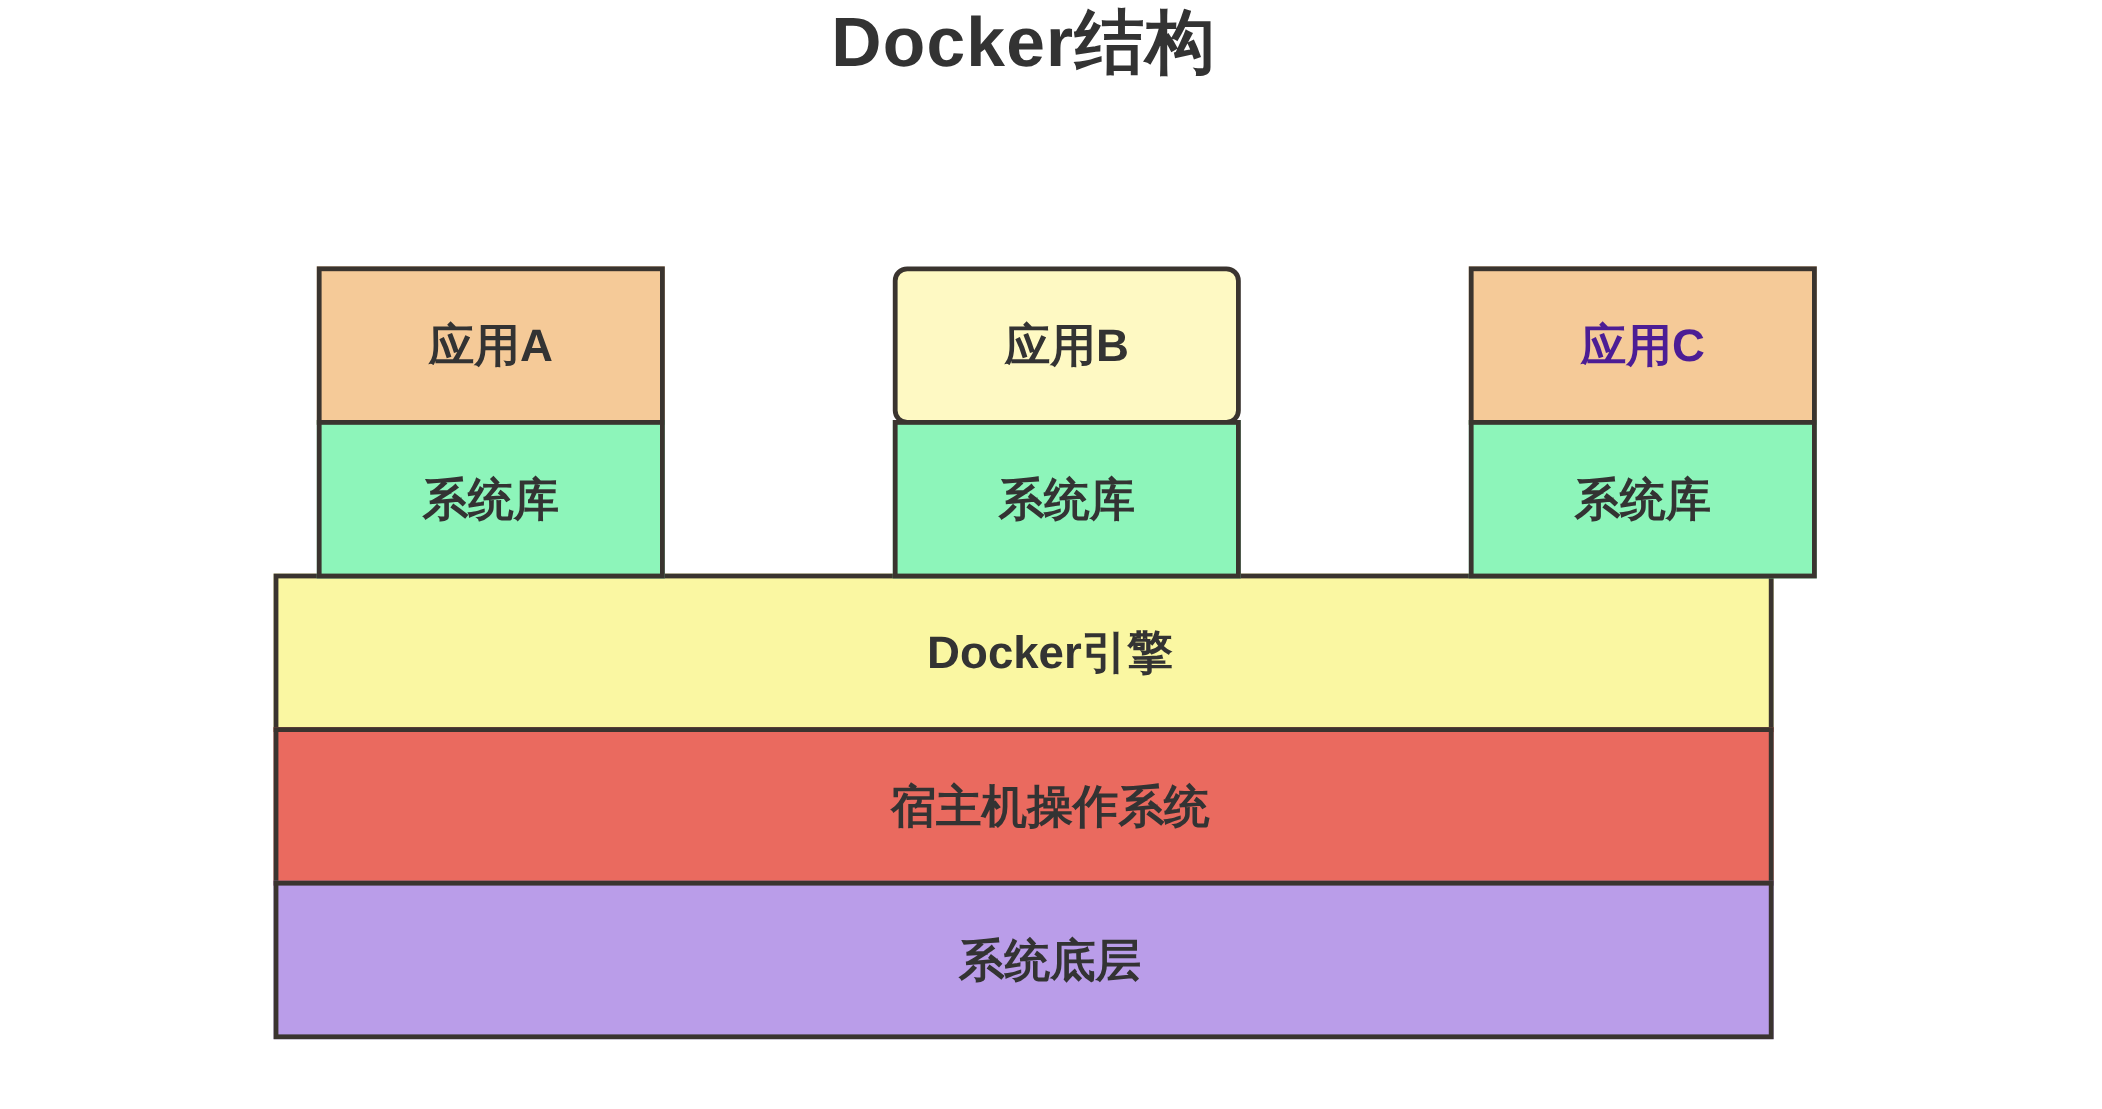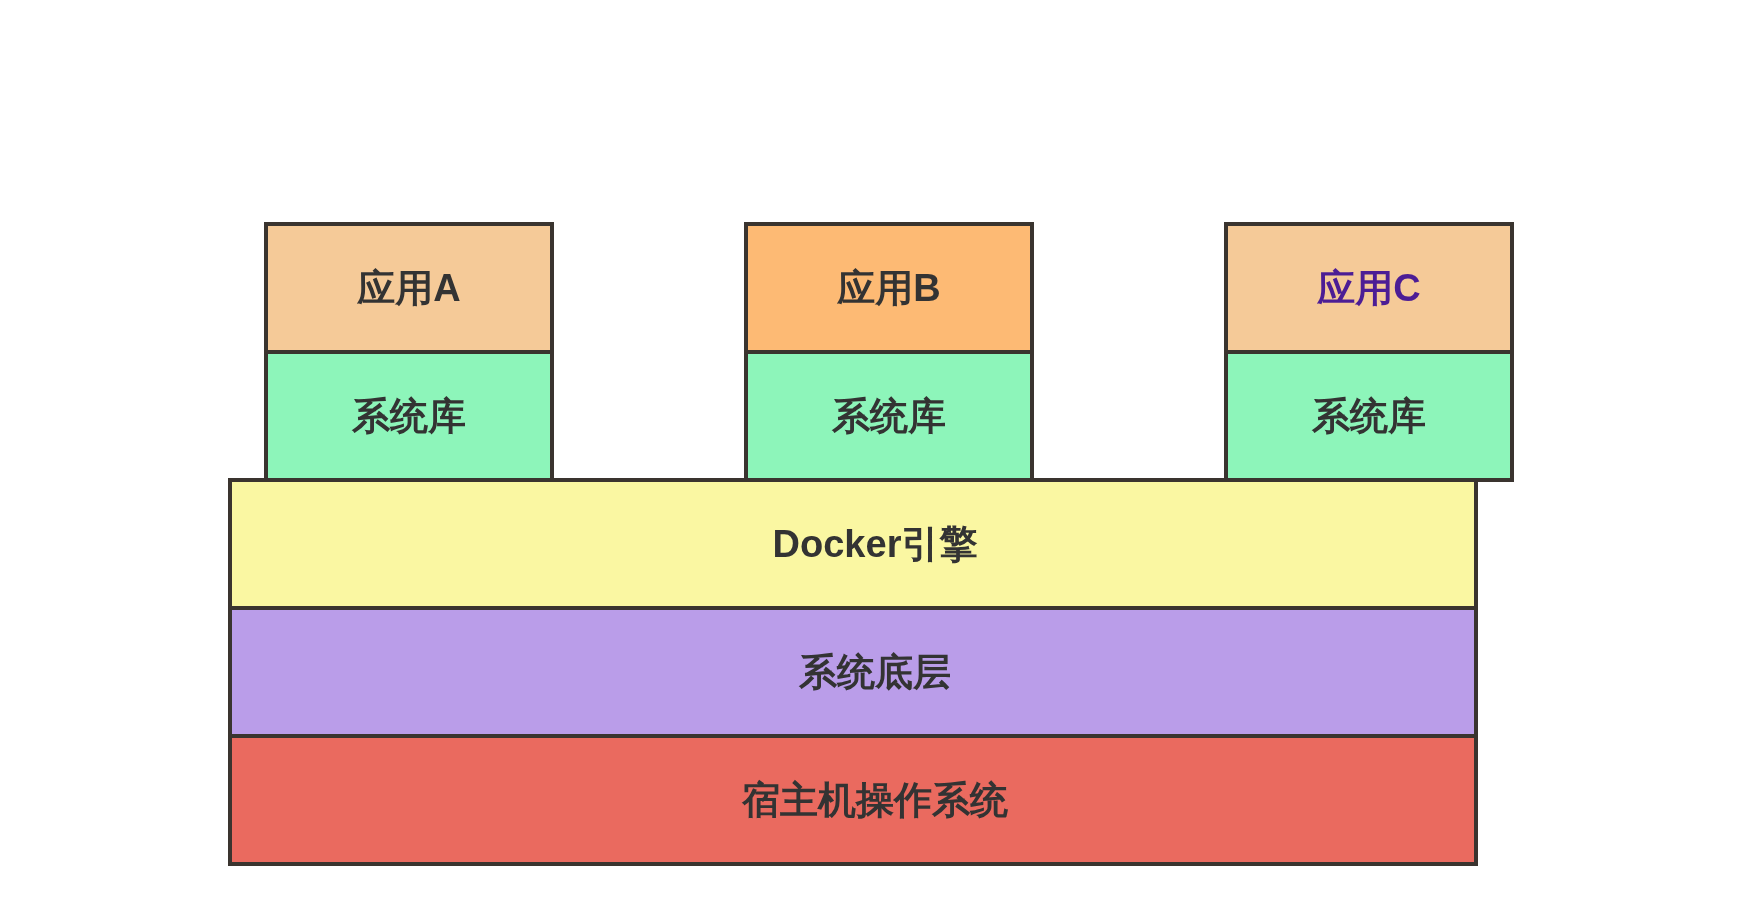--- a/index.html
+++ b/index.html
@@ -66,42 +66,43 @@
     height: 132px;
     margin-top: -4px;
     padding-left: 44px;
   }
 </style>
 </head>
 <body>
 
 <div class="canvas">
 
+  <h1 class="title" style="color: rgb(51, 51, 51);">Docker结构</h1>
 
   <div class="stack">
 
     <div class="columns-row">
 
       <div class="column">
         <div class="box cell app" style="background-color: rgb(245, 202, 152); border-color: rgb(58, 52, 47); color: rgb(51, 51, 51);">应用A</div>
         <div class="box cell syslib" style="background-color: rgb(141, 245, 186); border-color: rgb(58, 52, 47); color: rgb(51, 51, 51);">系统库</div>
       </div>
 
       <div class="column">
-        <div class="box cell app" style="background-color: #fdba74; border-color: rgb(58, 52, 47); color: rgb(51, 51, 51);">应用B</div>
+        <div class="box cell app" style="background-color: #fef9c3; border-color: rgb(58, 52, 47); color: rgb(51, 51, 51); border-radius: 12px;">应用B</div>
         <div class="box cell syslib" style="background-color: rgb(141, 245, 186); border-color: rgb(58, 52, 47); color: rgb(51, 51, 51);">系统库</div>
       </div>
 
       <div class="column">
         <div class="box cell app" style="background-color: rgb(245, 202, 152); border-color: rgb(58, 52, 47); color: #4c1d95;">应用C</div>
         <div class="box cell syslib" style="background-color: rgb(141, 245, 186); border-color: rgb(58, 52, 47); color: rgb(51, 51, 51);">系统库</div>
       </div>
 
     </div>
 
     <div class="box layer engine" style="background-color: rgb(250, 247, 162); border-color: rgb(58, 52, 47); color: rgb(51, 51, 51);">Docker引擎</div>
 
+    <div class="box layer host-os" style="background-color: rgb(234, 106, 95); border-color: rgb(58, 52, 47); color: rgb(51, 51, 51);">宿主机操作系统</div>
+
     <div class="box layer system-base" style="background-color: rgb(186, 157, 233); border-color: rgb(58, 52, 47); color: rgb(51, 51, 51);">系统底层</div>
-
-    <div class="box layer host-os" style="background-color: rgb(234, 106, 95); border-color: rgb(58, 52, 47); color: rgb(51, 51, 51);">宿主机操作系统</div>
 
   </div>
 </div>
 
 </body></html>

